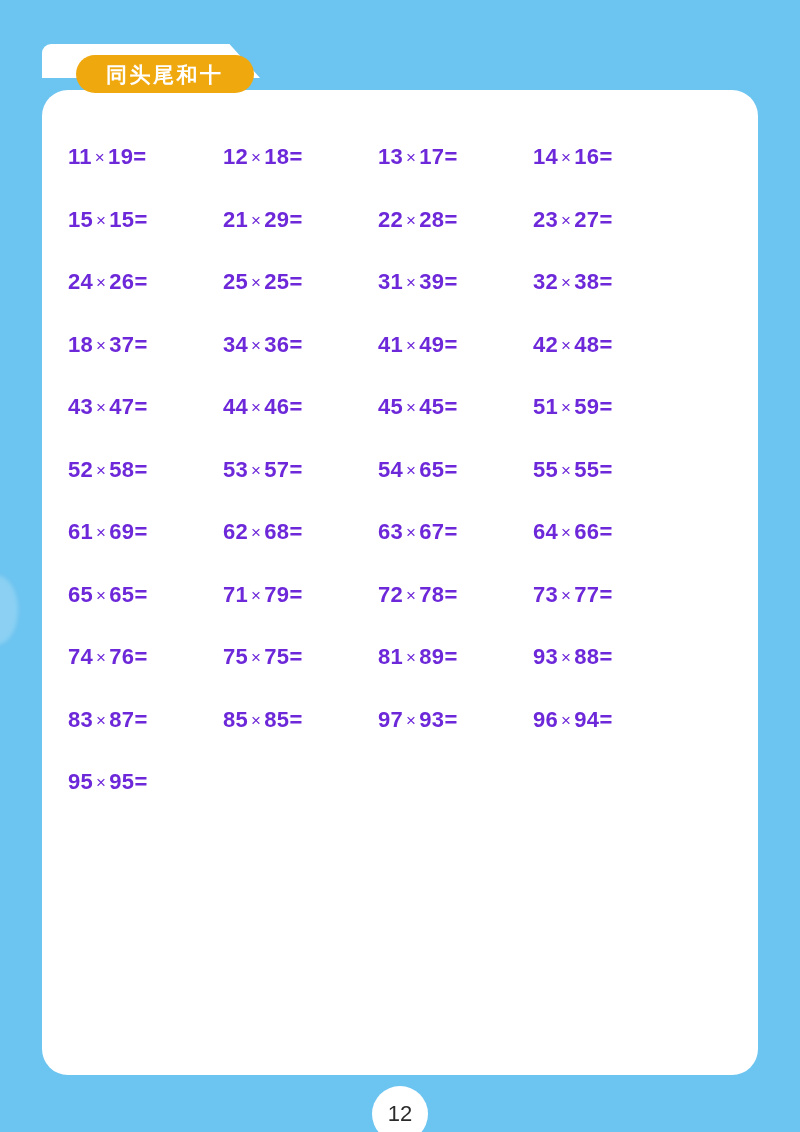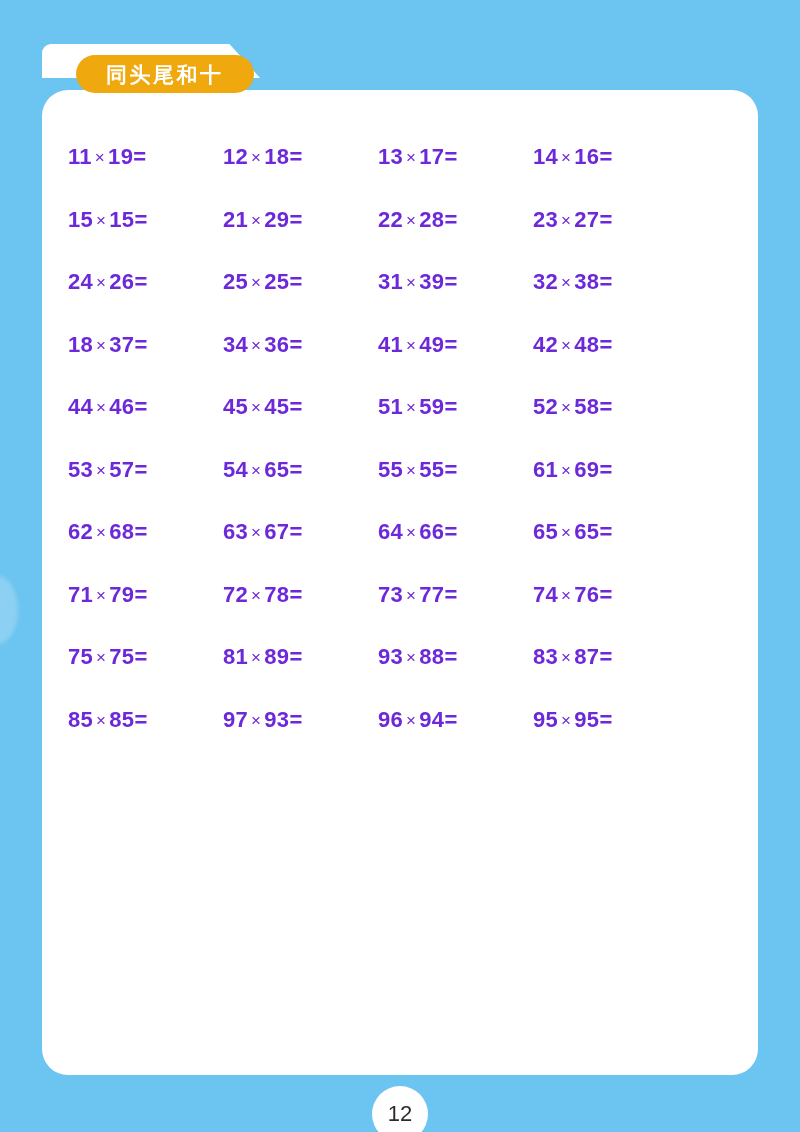--- a/index.html
+++ b/index.html
@@ -186,20 +186,23 @@
     <div class="problem-cell">
       <span class="expr"><span>34</span><span class="op">×</span><span>36</span><span class="eq">=</span></span>
     </div>
     <div class="problem-cell">
       <span class="expr"><span>41</span><span class="op">×</span><span>49</span><span class="eq">=</span></span>
     </div>
     <div class="problem-cell">
       <span class="expr"><span>42</span><span class="op">×</span><span>48</span><span class="eq">=</span></span>
     </div>
     <div class="problem-cell">
+      <span class="expr"><span>43</span><span class="op">×</span><span>47</span><span class="eq">=</span></span>
+    </div>
+    <div class="problem-cell">
       <span class="expr"><span>44</span><span class="op">×</span><span>46</span><span class="eq">=</span></span>
     </div>
     <div class="problem-cell">
       <span class="expr"><span>45</span><span class="op">×</span><span>45</span><span class="eq">=</span></span>
     </div>
     <div class="problem-cell">
       <span class="expr"><span>51</span><span class="op">×</span><span>59</span><span class="eq">=</span></span>
     </div>
     <div class="problem-cell">
       <span class="expr"><span>52</span><span class="op">×</span><span>58</span><span class="eq">=</span></span>

